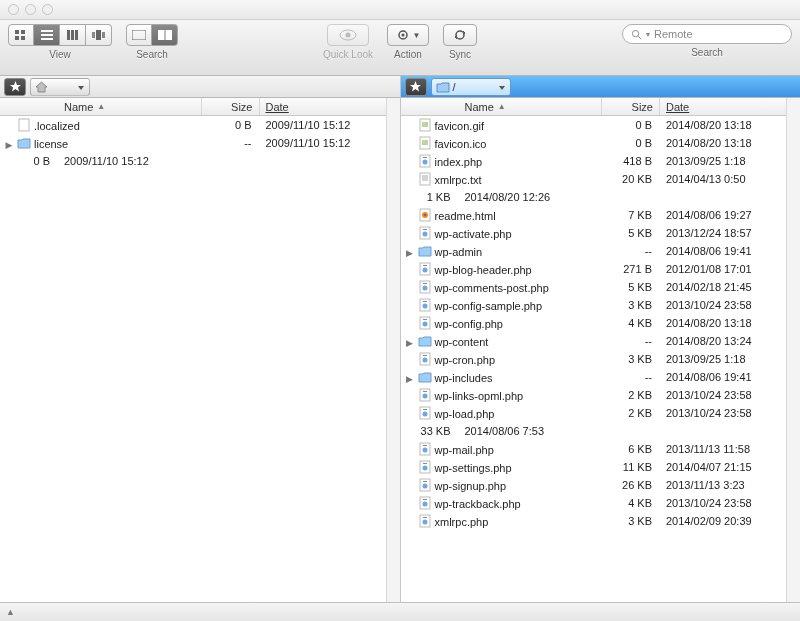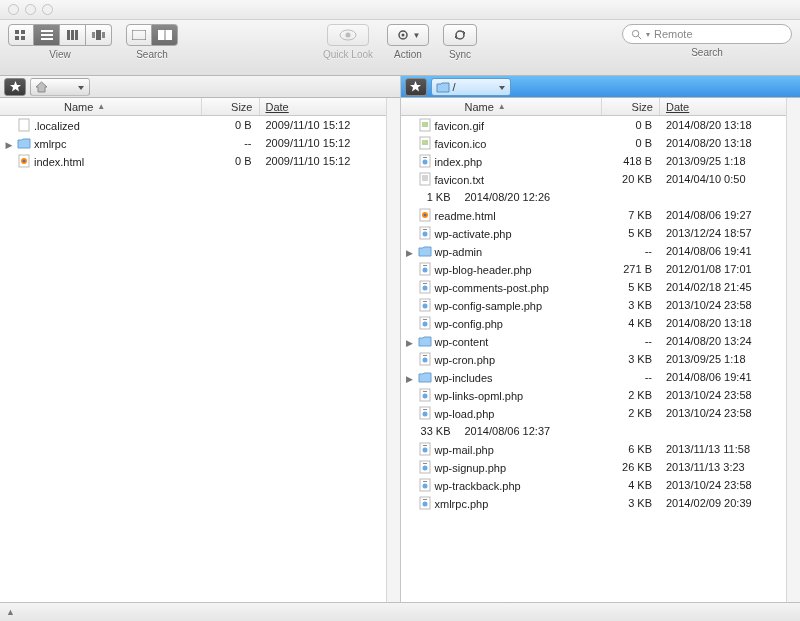--- a/index.html
+++ b/index.html
@@ -270,37 +270,26 @@
               <div class="cell-date">2009/11/10 15:12</div>
             </div>
             <div class="row">
               <div class="cell-name">
                 <span class="disclosure">▶</span>
                 <span class="icon">
                   <svg width="14" height="12">
                     <path d="M1 3 L5 3 L6 2 L13 2 L13 11 L1 11 Z" fill="#9ecdf5" stroke="#6aa0d0"></path>
                   </svg>
                 </span>
-                <span>xmlrpc</span>
+                <span>license</span>
               </div>
               <div class="cell-size">--</div>
               <div class="cell-date">2009/11/10 15:12</div>
             </div>
             <div class="row">
-              <div class="cell-name">
-                <span class="disclosure"></span>
-                <span class="icon">
-                  <svg width="12" height="14">
-                    <rect x="1" y="1" width="10" height="12" fill="#fff" stroke="#bbb"></rect>
-                    <circle cx="6" cy="7" r="3" fill="#ff8a00"></circle>
-                    <circle cx="6" cy="7" r="1.3" fill="#4a6bd6"></circle>
-                  </svg>
-                </span>
-                <span>index.html</span>
-              </div>
               <div class="cell-size">0 B</div>
               <div class="cell-date">2009/11/10 15:12</div>
             </div>
           </div>
       </div>
       <div class="scrollbar"></div>
     </div>
   </div>
 
   <div class="pane">
@@ -382,24 +371,24 @@
               <div class="cell-name">
                 <span class="disclosure"></span>
                 <span class="icon">
                   <svg width="12" height="14">
                     <rect x="1" y="1" width="10" height="12" fill="#fff" stroke="#bbb"></rect>
                     <line x1="3" y1="4" x2="9" y2="4" stroke="#aaa"></line>
                     <line x1="3" y1="6" x2="9" y2="6" stroke="#aaa"></line>
                     <line x1="3" y1="8" x2="9" y2="8" stroke="#aaa"></line>
                   </svg>
                 </span>
-                <span>favicon.txt</span>
+                <span>xmlrpc.txt</span>
               </div>
               <div class="cell-size">20 KB</div>
-              <div class="cell-date">2014/04/10 0:50</div>
+              <div class="cell-date">2014/04/13 0:50</div>
             </div>
             <div class="row">
               <div class="cell-size">1 KB</div>
               <div class="cell-date">2014/08/20 12:26</div>
             </div>
             <div class="row">
               <div class="cell-name">
                 <span class="disclosure"></span>
                 <span class="icon">
                   <svg width="12" height="14">
@@ -567,36 +556,51 @@
                     <rect x="4" y="3" width="4" height="1" fill="#888"></rect>
                   </svg>
                 </span>
                 <span>wp-load.php</span>
               </div>
               <div class="cell-size">2 KB</div>
               <div class="cell-date">2013/10/24 23:58</div>
             </div>
             <div class="row">
               <div class="cell-size">33 KB</div>
-              <div class="cell-date">2014/08/06 12:37</div>
+              <div class="cell-date">2014/08/06 7:53</div>
             </div>
             <div class="row">
               <div class="cell-name">
                 <span class="disclosure"></span>
                 <span class="icon">
                   <svg width="12" height="14">
                     <rect x="1" y="1" width="10" height="12" fill="#fff" stroke="#bbb"></rect>
                     <circle cx="6" cy="8" r="2.5" fill="#6aa8e6"></circle>
                     <rect x="4" y="3" width="4" height="1" fill="#888"></rect>
                   </svg>
                 </span>
                 <span>wp-mail.php</span>
               </div>
               <div class="cell-size">6 KB</div>
               <div class="cell-date">2013/11/13 11:58</div>
+            </div>
+            <div class="row">
+              <div class="cell-name">
+                <span class="disclosure"></span>
+                <span class="icon">
+                  <svg width="12" height="14">
+                    <rect x="1" y="1" width="10" height="12" fill="#fff" stroke="#bbb"></rect>
+                    <circle cx="6" cy="8" r="2.5" fill="#6aa8e6"></circle>
+                    <rect x="4" y="3" width="4" height="1" fill="#888"></rect>
+                  </svg>
+                </span>
+                <span>wp-settings.php</span>
+              </div>
+              <div class="cell-size">11 KB</div>
+              <div class="cell-date">2014/04/07 21:15</div>
             </div>
             <div class="row">
               <div class="cell-name">
                 <span class="disclosure"></span>
                 <span class="icon">
                   <svg width="12" height="14">
                     <rect x="1" y="1" width="10" height="12" fill="#fff" stroke="#bbb"></rect>
                     <circle cx="6" cy="8" r="2.5" fill="#6aa8e6"></circle>
                     <rect x="4" y="3" width="4" height="1" fill="#888"></rect>
                   </svg>

